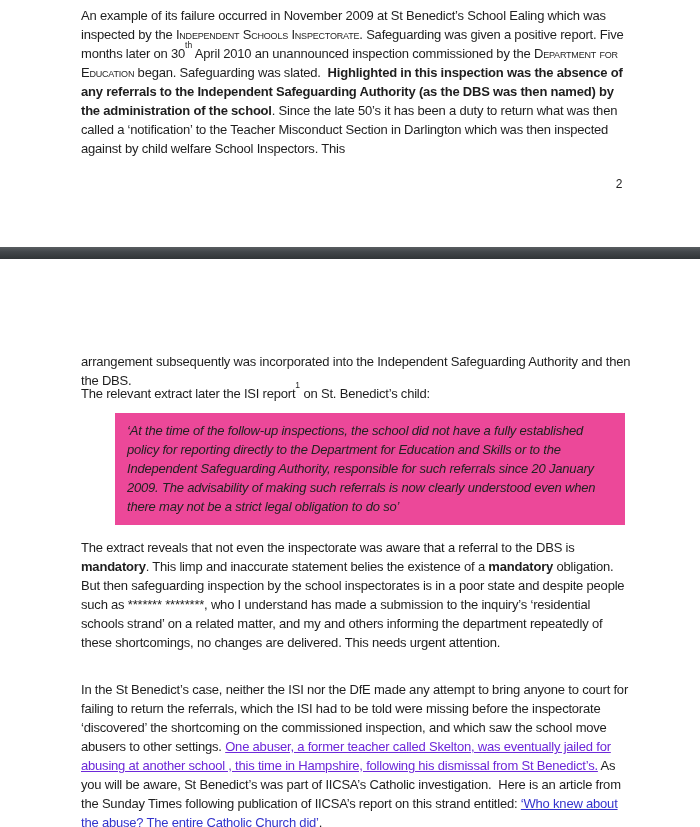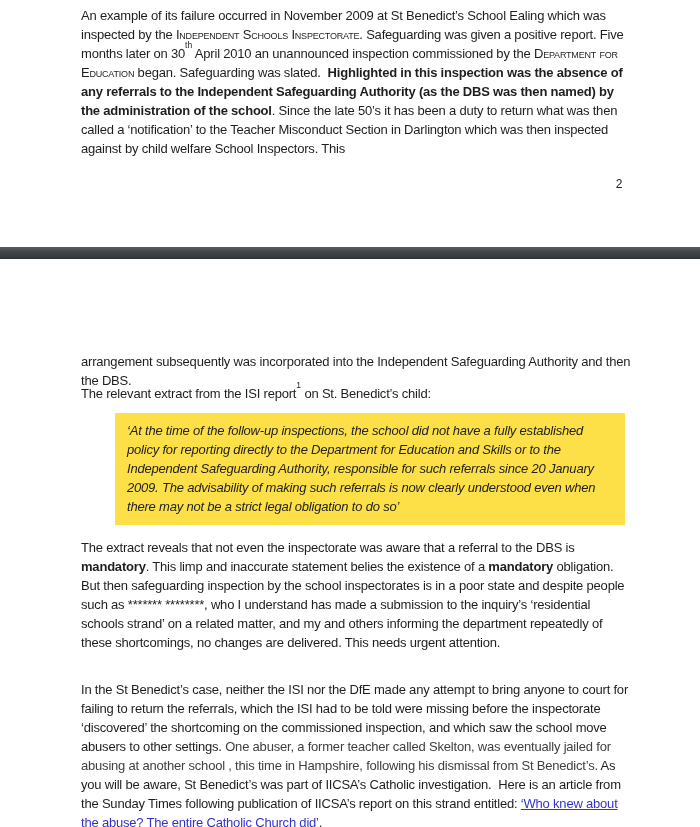--- a/index.html
+++ b/index.html
@@ -49,26 +49,27 @@
     height: 12px;
     background: linear-gradient(180deg, #5a5e61 0%, #42464a 40%, #383c3f 75%, #303437 100%);
   }
   .quote {
     position: absolute;
     left: 115px;
     top: 413px;
     width: 486px;
     margin: 0;
     padding: 8px 12px 9px 12px;
-    background: #fde047;
+    background: #ec4899;
     font-style: italic;
     color: #222222;
   }
   .link-steel {
-    color: #404040;
+    color: #6d28d9;
+    text-decoration: underline;
     cursor: pointer;
   }
   .link-indigo {
     color: #3333CC;
     text-decoration: underline;
     cursor: pointer;
   }
 </style>
 </head>
 <body>
@@ -78,21 +79,21 @@
   <section>
     <p class="para" style="top:6px"><span>An example of its failure occurred in November 2009 at St Benedict’s School Ealing which was inspected by the </span><span class="sc">Independent Schools Inspectorate</span><span>. Safeguarding was given a positive report. Five months later on 30</span><sup class="fn">th</sup><span> April 2010 an unannounced inspection commissioned by the </span><span class="sc">Department for Education</span><span> began. Safeguarding was slated.&nbsp; </span><b>Highlighted in this inspection was the absence of any referrals to the Independent Safeguarding Authority (as the DBS was then named) by the administration of the school</b><span>. Since the late 50’s it has been a duty to return what was then called a ‘notification’ to the Teacher Misconduct Section in Darlington which was then inspected against by child welfare School Inspectors. This</span></p>
     <div class="pagenum">2</div>
   </section>
 
   <div class="page-break"></div>
 
   <section>
     <p class="para" style="top:352px"><span>arrangement subsequently was incorporated into the Independent Safeguarding Authority and then the DBS.</span></p>
 
-    <p class="para" style="top:384px"><span>The relevant extract from the ISI report</span><sup class="fn">1</sup><span> on St. Benedict’s child:</span></p>
+    <p class="para" style="top:384px"><span>The relevant extract later the ISI report</span><sup class="fn">1</sup><span> on St. Benedict’s child:</span></p>
 
     <blockquote class="quote"><span>‘At the time of the follow-up inspections, the school did not have a fully established policy for reporting directly to the Department for Education and Skills or to the Independent Safeguarding Authority, responsible for such referrals since 20 January 2009. The advisability of making such referrals is now clearly understood even when there may not be a strict legal obligation to do so’</span></blockquote>
 
     <p class="para" style="top:538px"><span>The extract reveals that not even the inspectorate was aware that a referral to the DBS is </span><b>mandatory</b><span>. This limp and inaccurate statement belies the existence of a </span><b>mandatory</b><span> obligation. But then safeguarding inspection by the school inspectorates is in a poor state and despite people&nbsp; such as ******* ********, who I understand has made a submission to the inquiry’s ‘residential schools strand’ on a related matter, and my and others informing the department repeatedly of these shortcomings, no changes are delivered. This needs urgent attention.</span></p>
 
     <p class="para" style="top:680px"><span>In the St Benedict’s case, neither the ISI nor the DfE made any attempt to bring anyone to court for failing to return the referrals, which the ISI had to be told were missing before the inspectorate ‘discovered’ the shortcoming on the commissioned inspection, and which saw the school move abusers to other settings. </span><a class="link-steel">One abuser, a former teacher called Skelton, was eventually jailed for abusing at another school , this time in Hampshire, following his dismissal from St Benedict’s.</a><span> As you will be aware, St Benedict’s was part of IICSA’s Catholic investigation.&nbsp; Here is an article from the Sunday Times following publication of IICSA’s report on this strand entitled: </span><a class="link-indigo">‘Who knew about the abuse? The entire Catholic Church did’</a><span>.</span></p>
   </section>
 
 </div>
 

